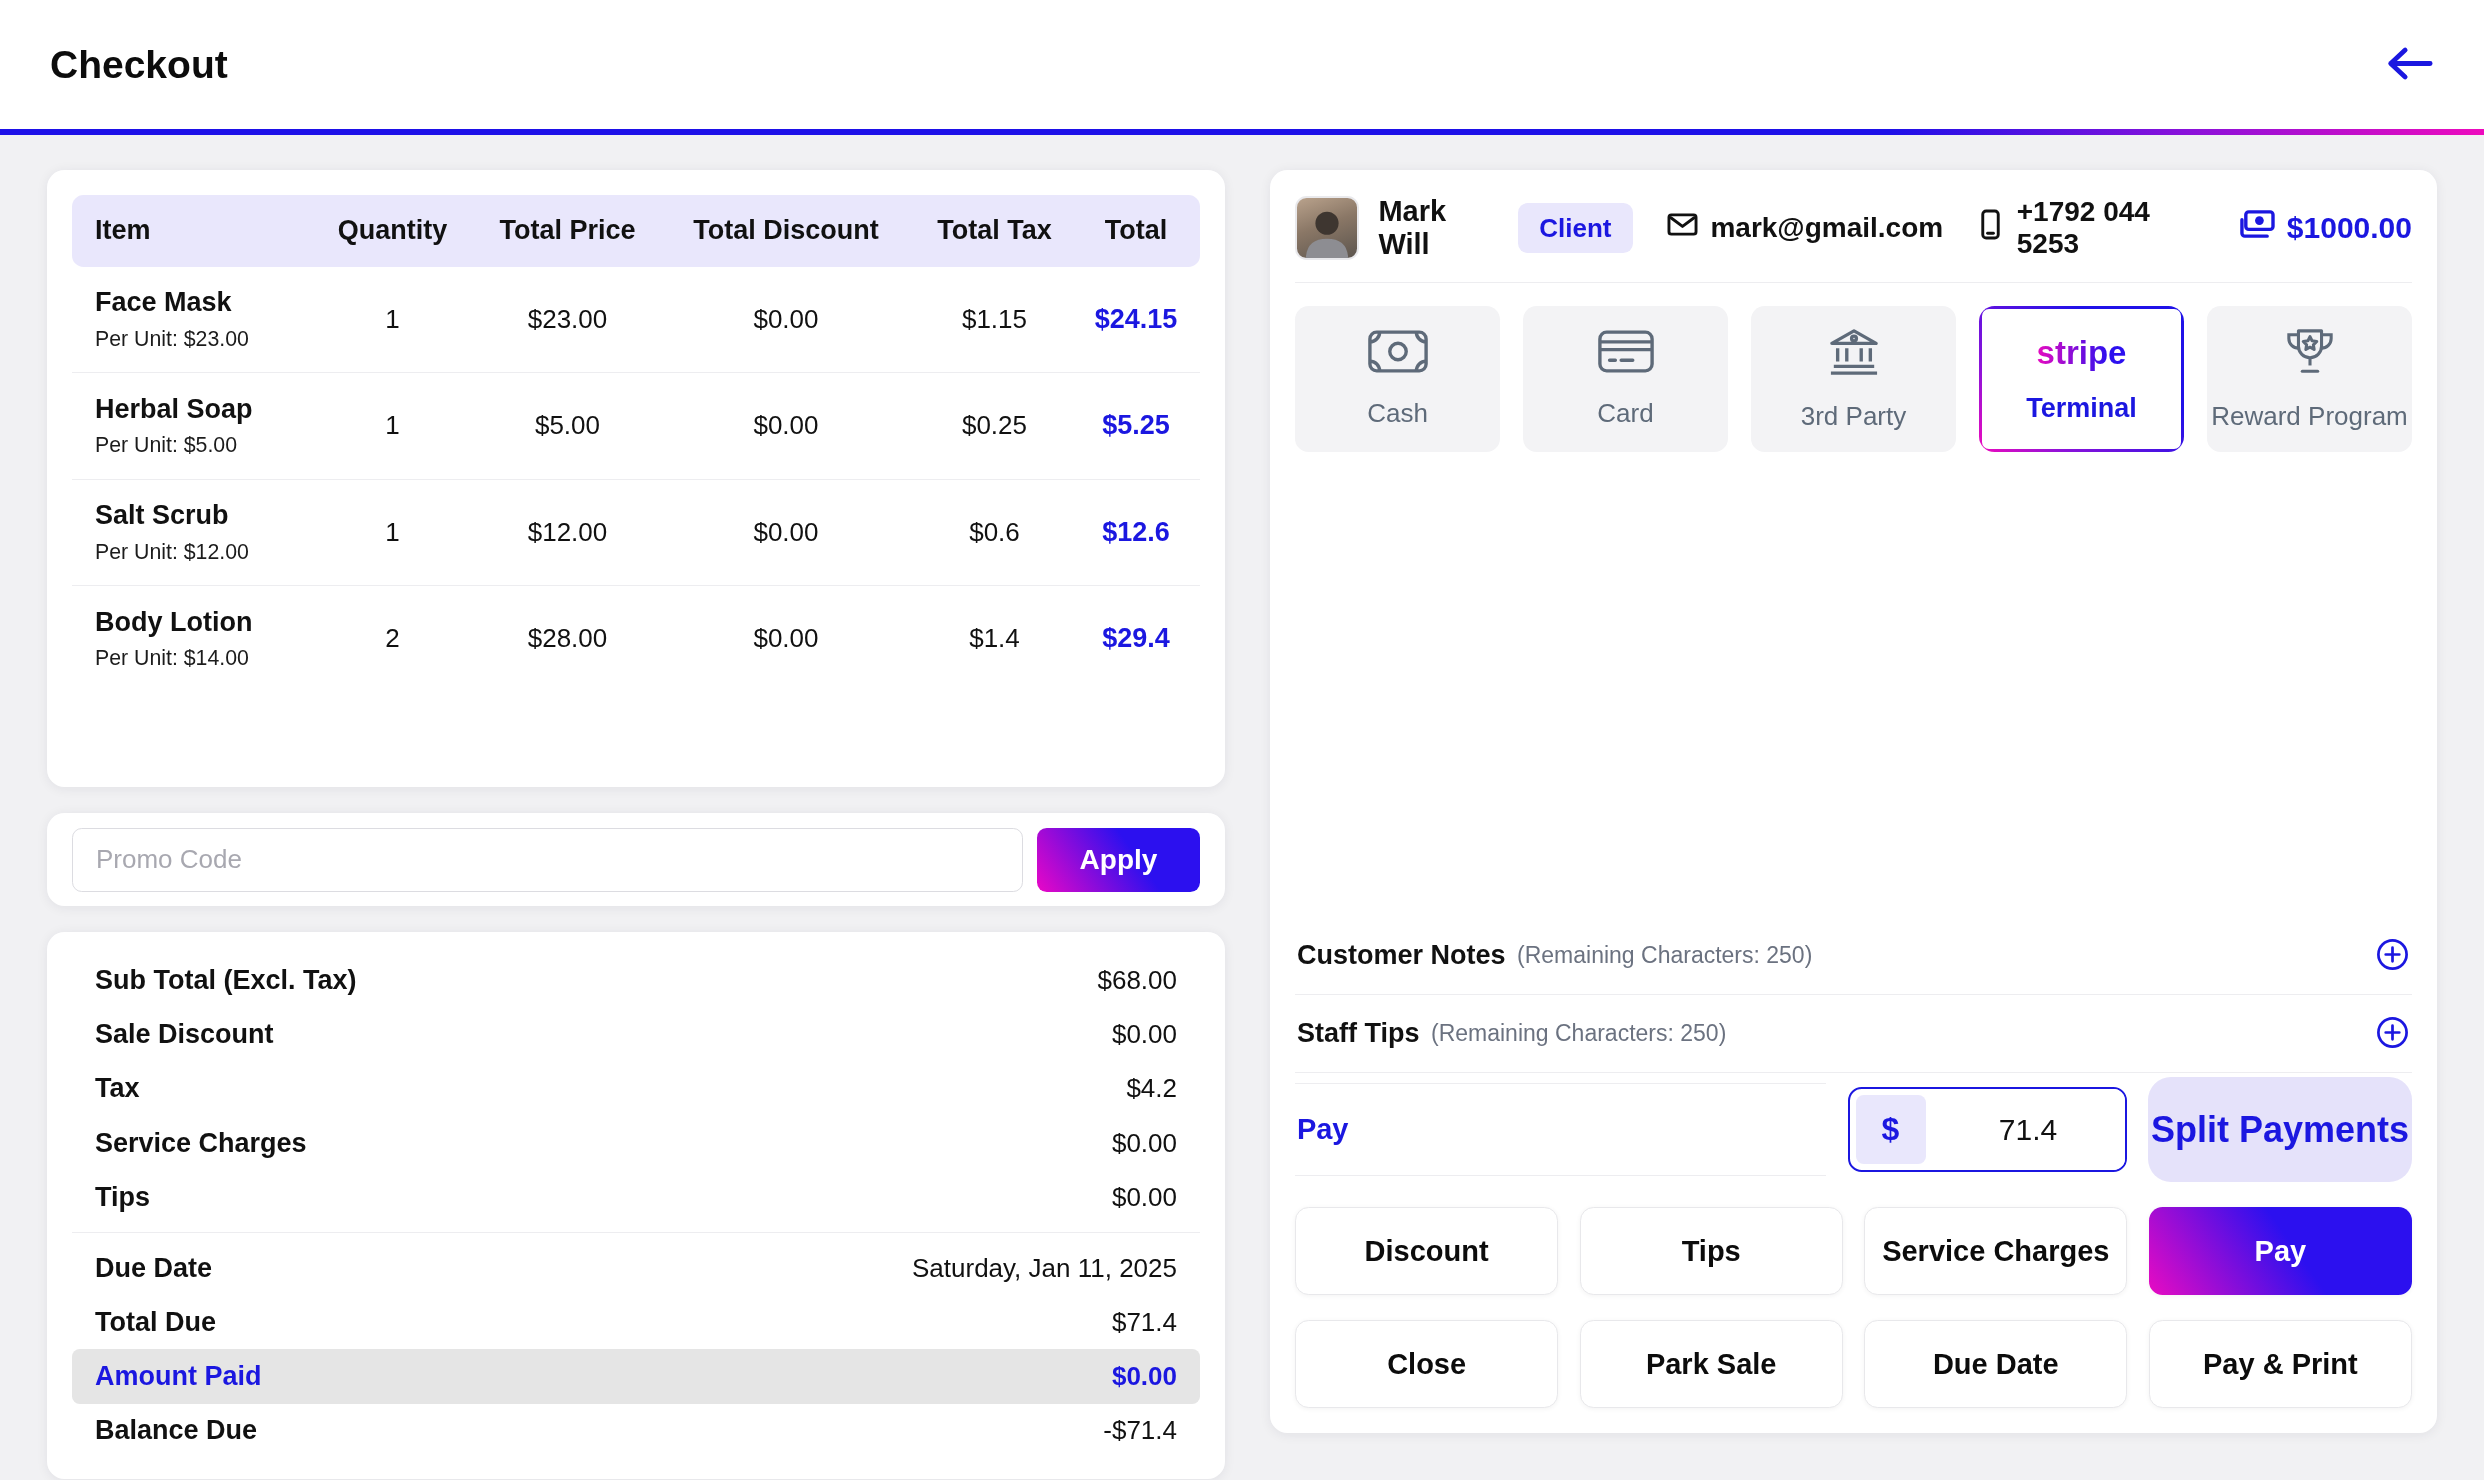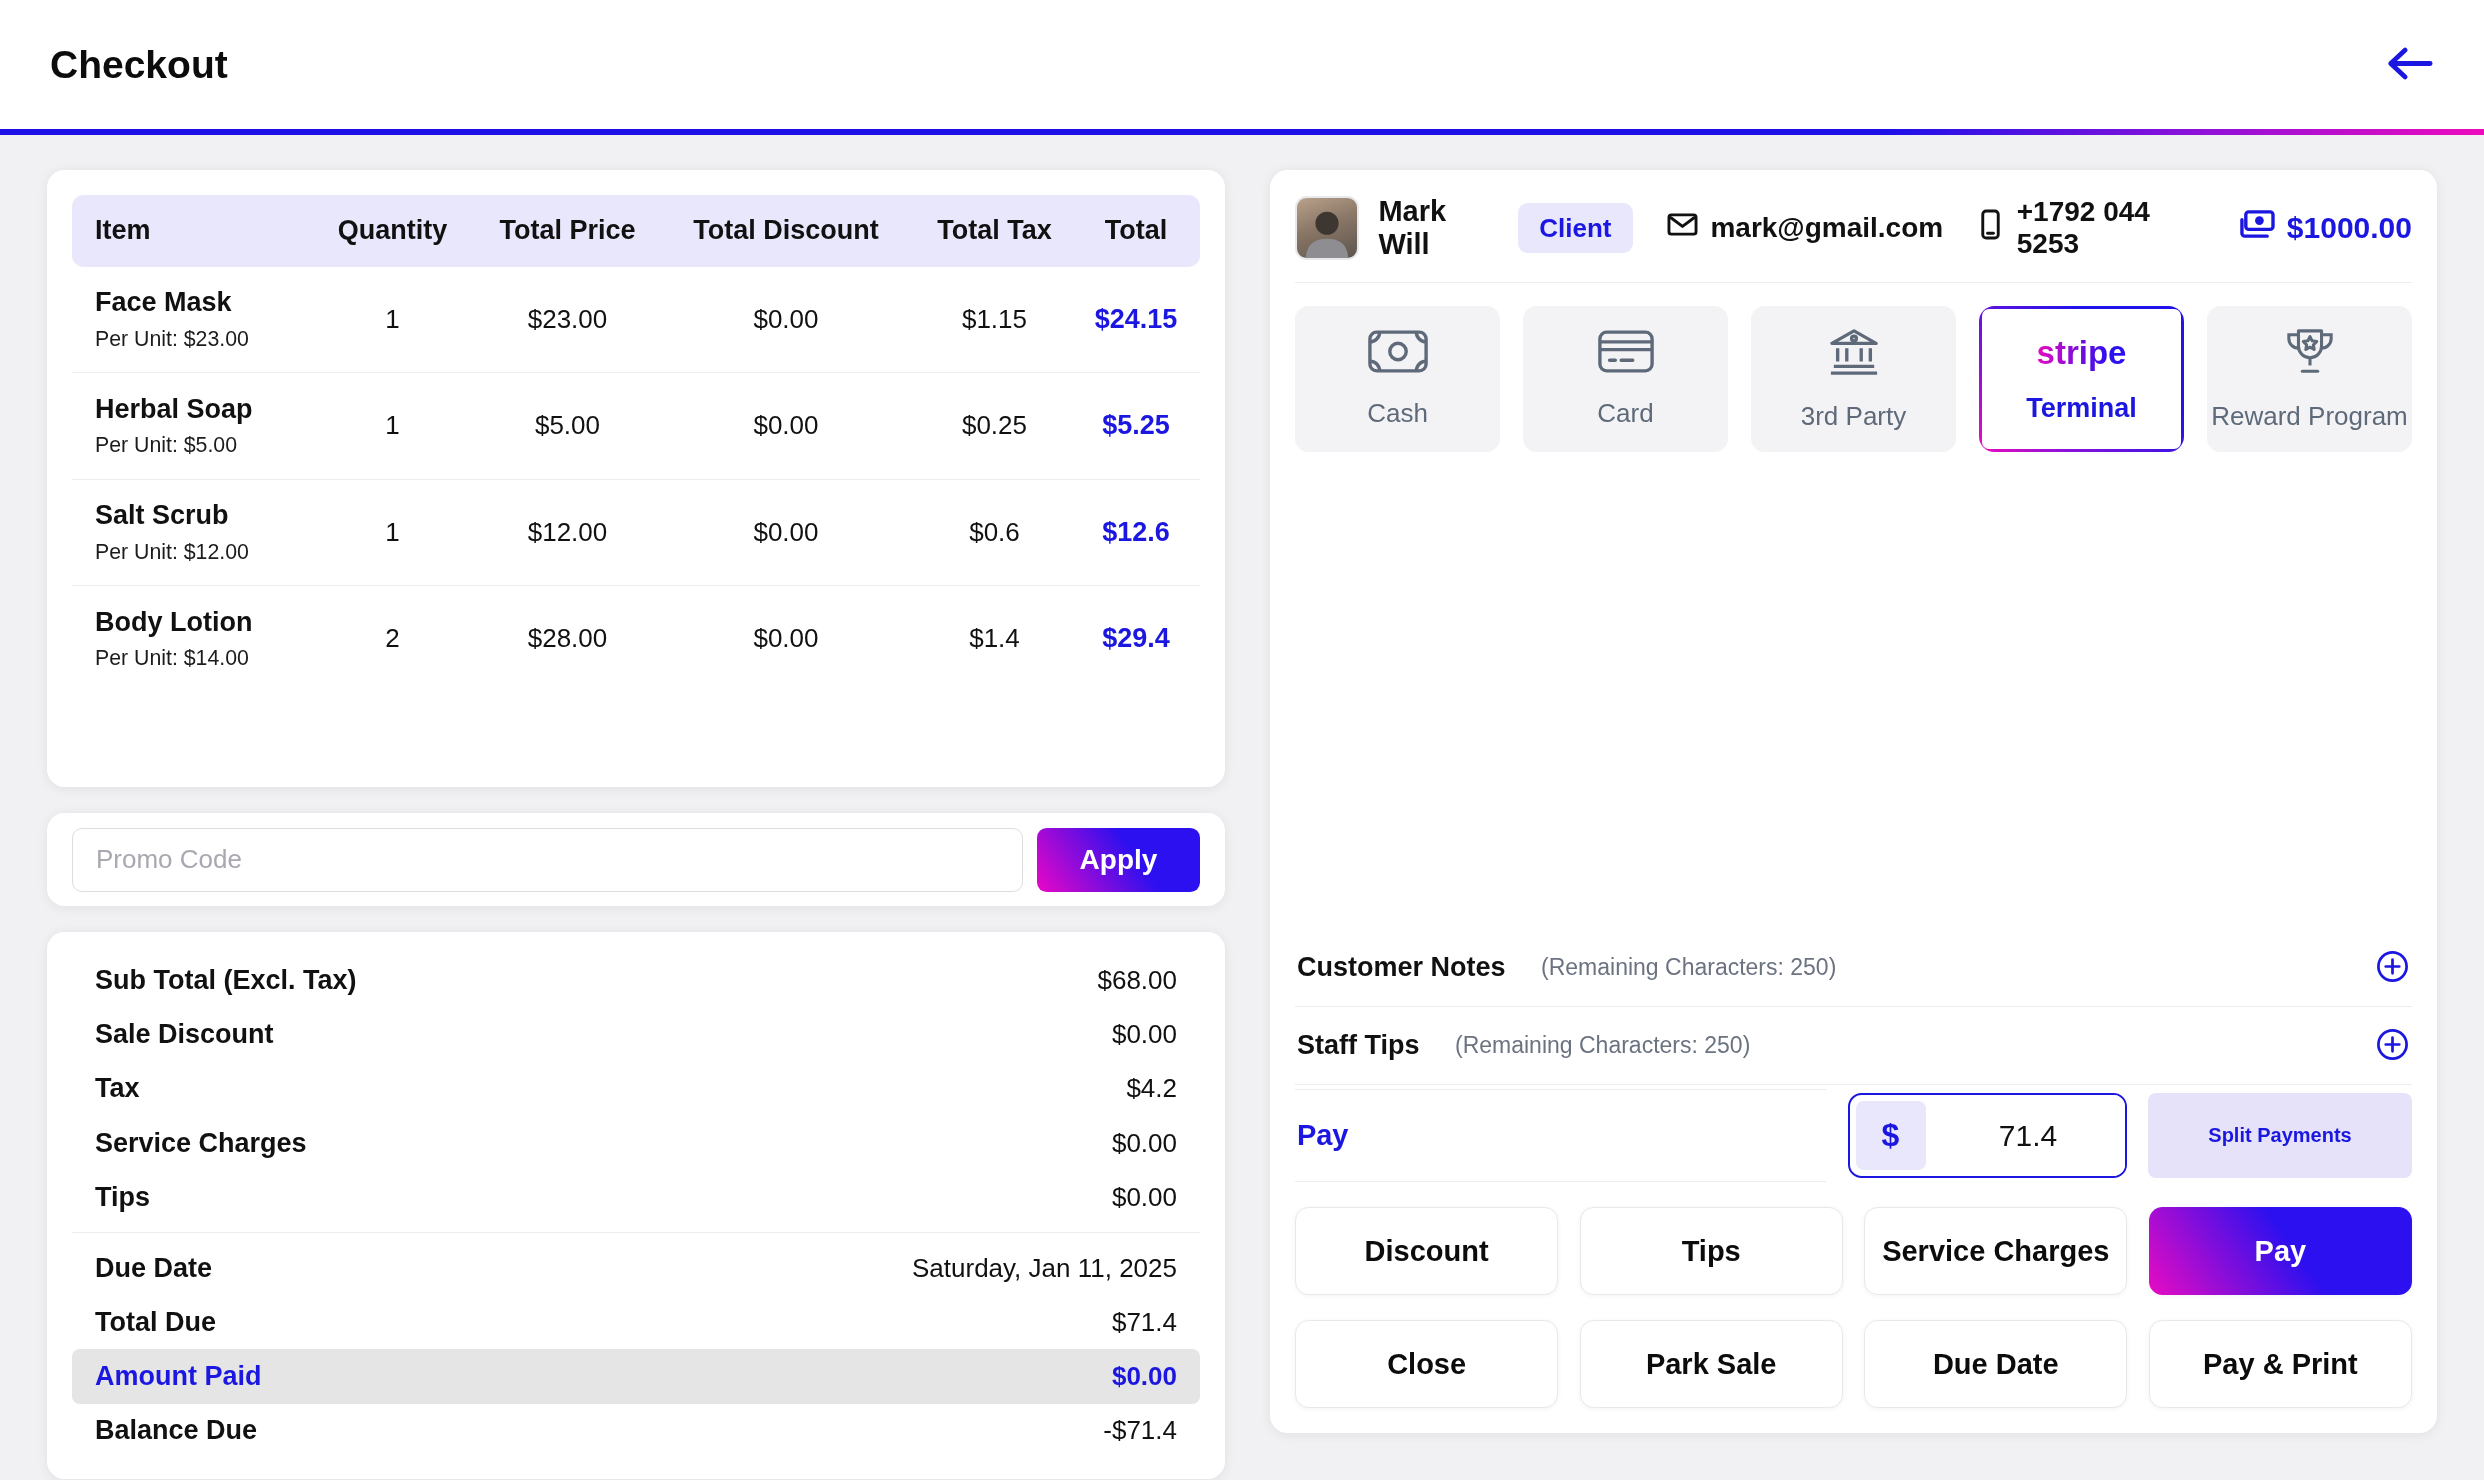--- a/index.html
+++ b/index.html
@@ -89,21 +89,21 @@
   }
   .stripe-logo {
     font-size:33px; font-weight:700;
     background:linear-gradient(90deg,#e60ac0 0%,#2c10ef 80%);
     -webkit-background-clip:text; background-clip:text; color:transparent;
   }
   .terminal-label { font-size:27px; font-weight:700; color:#1b17e0; }
 
   .spacer { flex:1; }
 
-  .note-row { display:flex; align-items:center; padding:19.4px 1.9px; border-bottom:1.9px solid #ededf0;gap:24px; }
+  .note-row { display:flex; align-items:center; padding:19.4px 1.9px; border-bottom:1.9px solid #ededf0; }
   .note-label { font-size:27px; font-weight:700; }
   .note-hint { font-size:23px; color:#6b7280; margin-left:11.6px; }
   .plus-btn { margin-left:auto; background:none; border:none; cursor:pointer; display:flex; }
 
   .pay-row { display:flex; align-items:center; margin-top:3.9px; }
   .pay-label-wrap {
     flex:1; border-top:1.9px solid #ededf0; border-bottom:1.9px solid #ededf0; padding:29px 1.9px;
   }
   .pay-label { font-size:29px; font-weight:700; color:#1b17e0; }
   .amount-box {
@@ -113,22 +113,22 @@
   .currency-box {
     width:70px; margin:5.8px; background:#e9e7fc; border-radius:7.8px;
     display:flex; align-items:center; justify-content:center;
     color:#1b17e0; font-size:32px; font-weight:700;
   }
   .amount-input {
     flex:1; border:none; outline:none; text-align:center; font-size:30px; color:#111;
     font-family:"Liberation Sans", sans-serif; min-width:0;
   }
   .split-btn {
-    width:264px; height:85px; margin-left:21.3px; border:none; cursor:pointer;
-    background:#e5e2fa; color:#1b17e0; font-size:20px; font-weight:700; border-radius:8px;
+    width:264px; height:105px; margin-left:21.3px; border:none; cursor:pointer;
+    background:#e5e2fa; color:#1b17e0; font-size:36px; font-weight:700; border-radius:23px;
     font-family:"Liberation Sans", sans-serif;
   }
 
   .actions-grid { display:grid; grid-template-columns:repeat(4,1fr); gap:25px 21.3px; margin-top:25px; }
   .action-btn {
     height:88px; background:#fff; border:1.9px solid #e8e8eb; border-radius:13.6px; cursor:pointer;
     font-size:29px; font-weight:700; color:#0c0c0c; font-family:"Liberation Sans", sans-serif;
     box-shadow:0 1px 4.9px rgba(0,0,0,.05);
   }
   .action-btn.primary {

